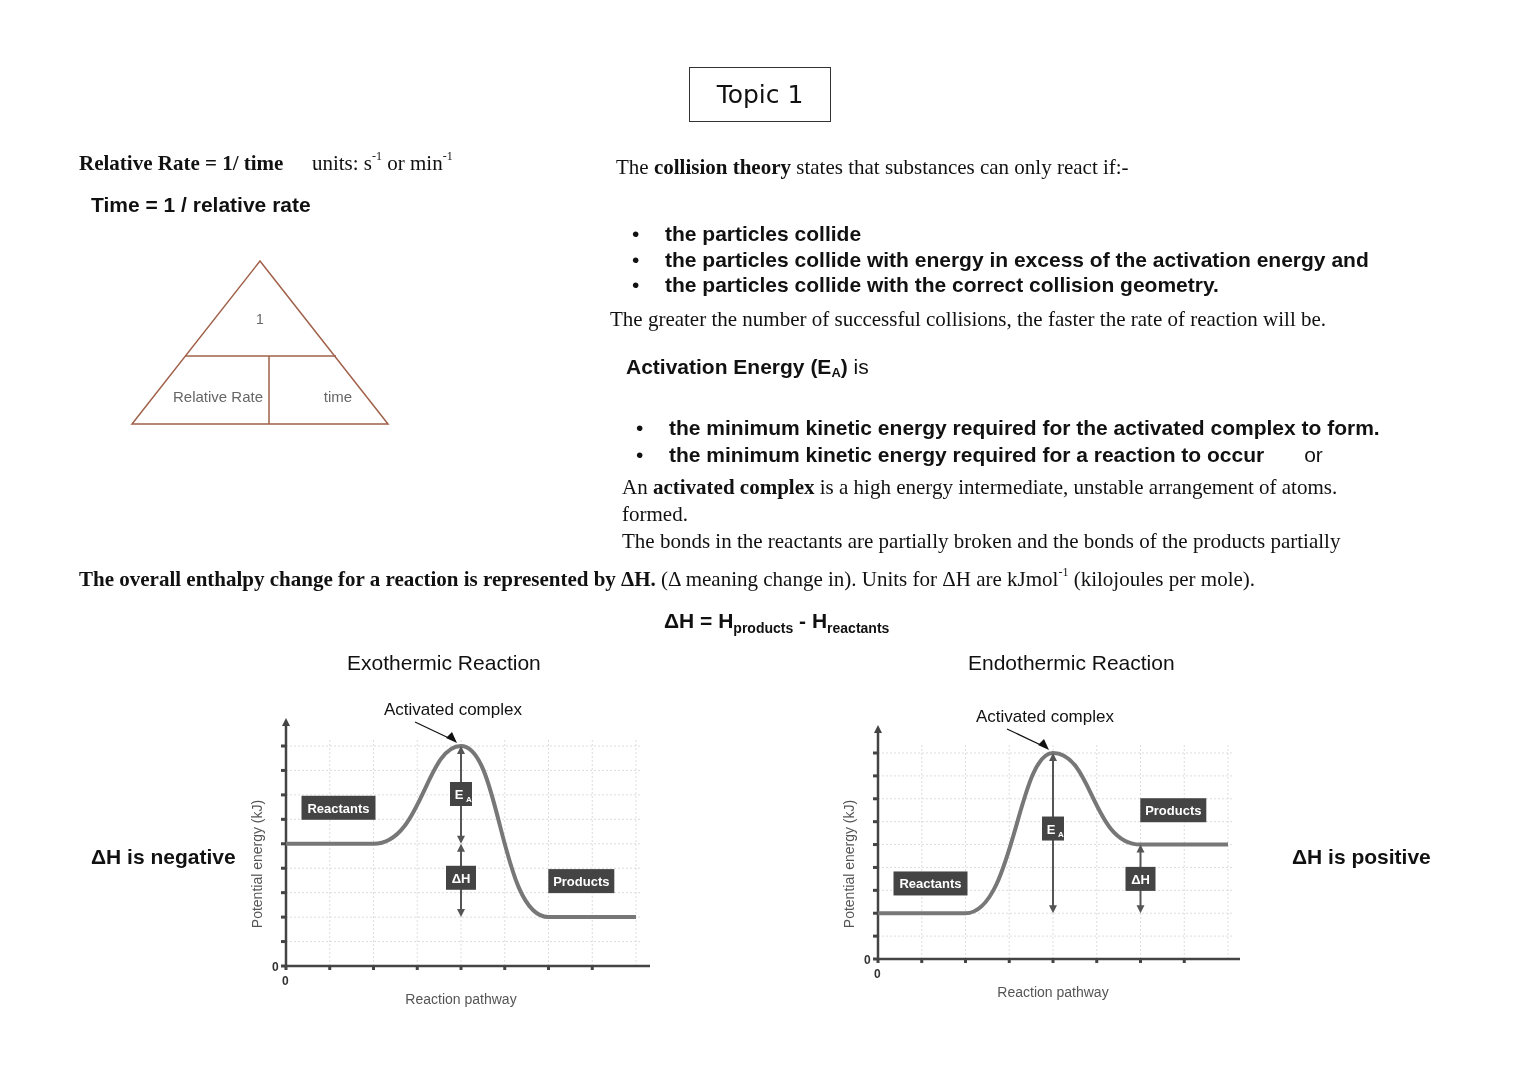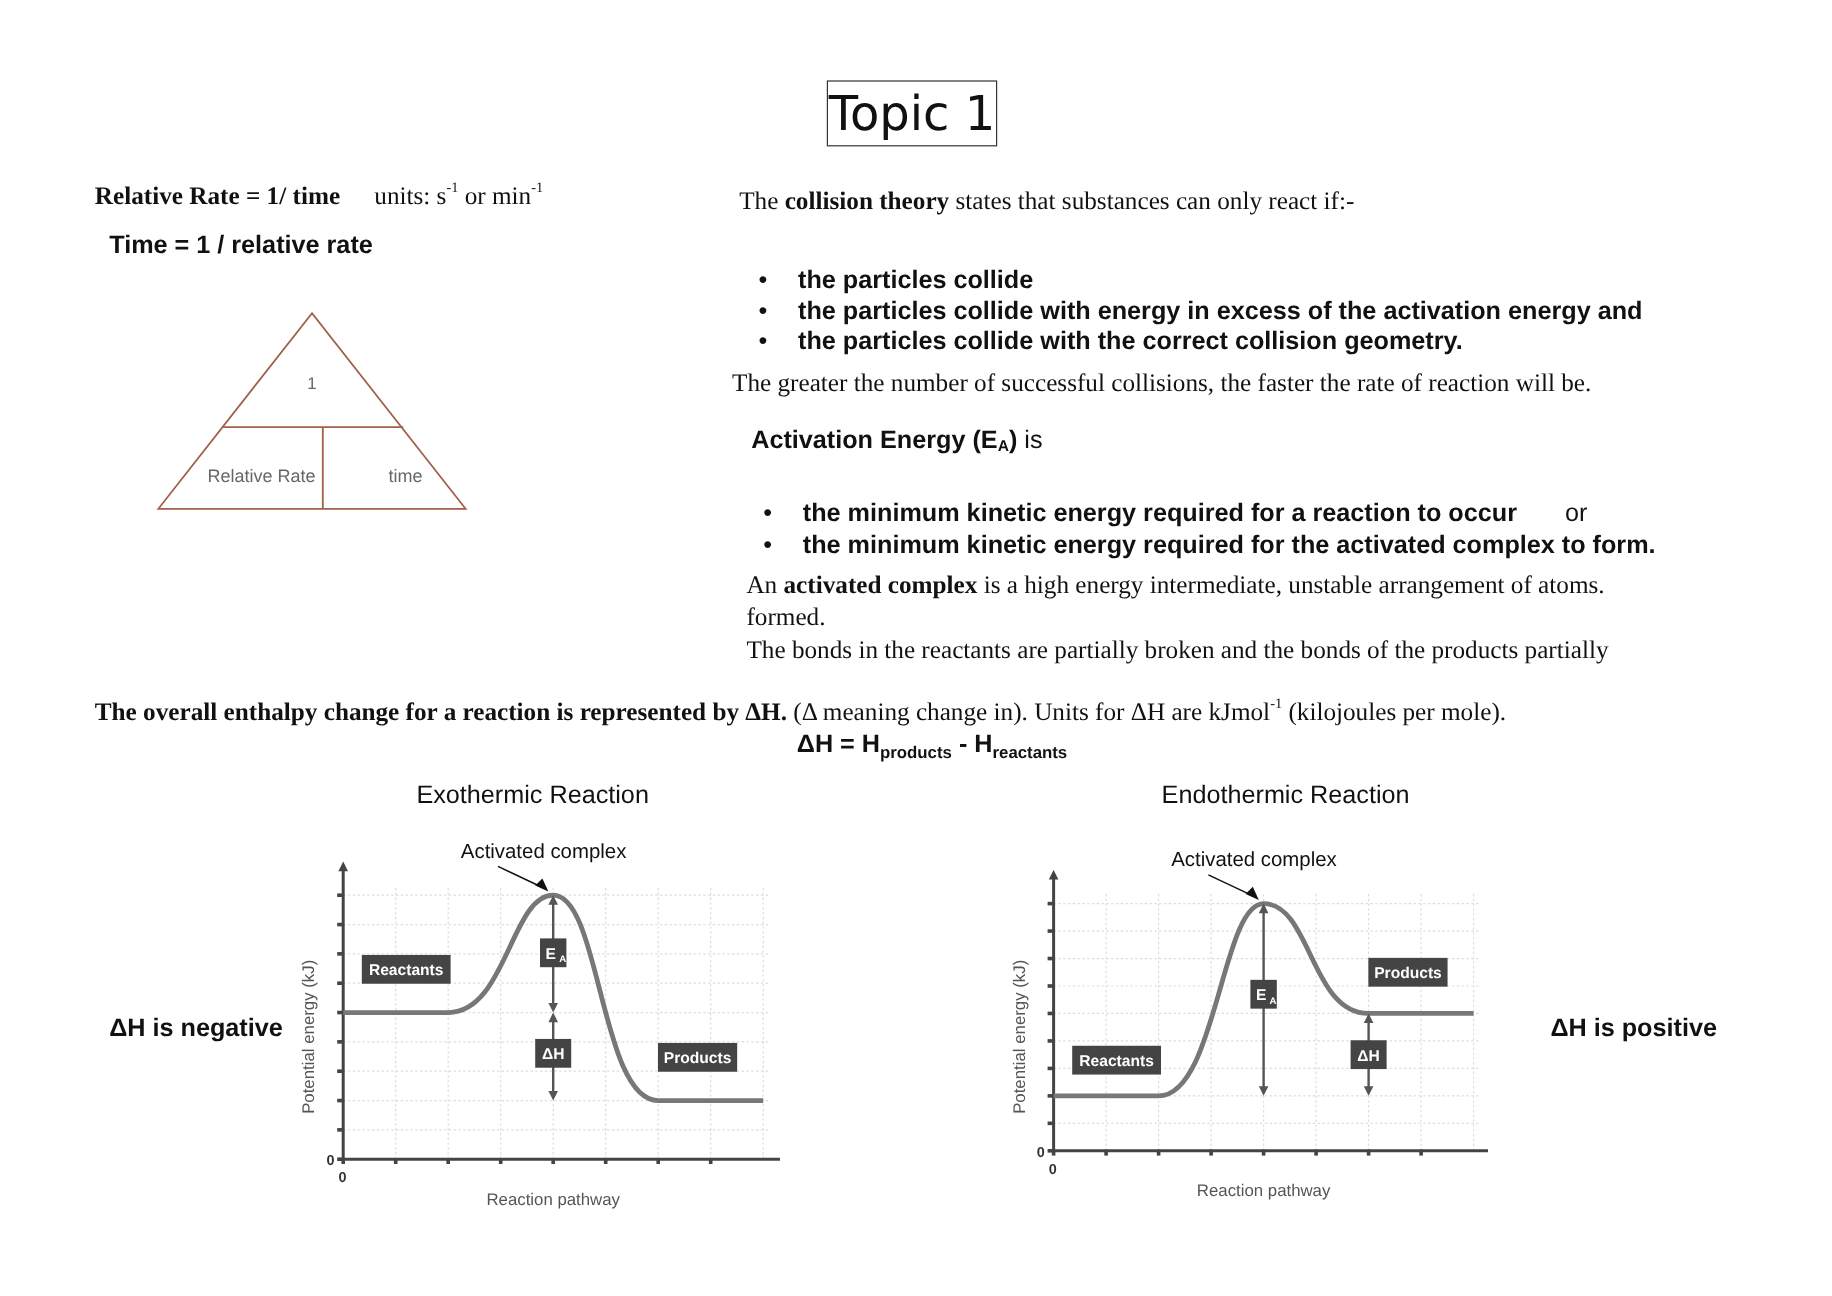--- a/index.html
+++ b/index.html
@@ -2,21 +2,21 @@
 <html><head>
 <meta charset="utf-8">
 <style>
   html, body { margin: 0; padding: 0; background: #ffffff; }
   body { width: 1527px; height: 1080px; position: relative; overflow: hidden;
          font-family: "DejaVu Sans", sans-serif; color: #111; }
   .abs { position: absolute; white-space: nowrap; }
   .title-box { position: absolute; left: 689px; top: 67px; width: 142px; height: 55px;
                border: 1.5px solid #333; box-sizing: border-box; display: flex;
                align-items: center; justify-content: center;
-               font-family: "DejaVu Sans", sans-serif; font-size: 40px; color: #111; }
+               font-family: "DejaVu Sans", sans-serif; font-size: 25px; color: #111; }
   .b { font-weight: bold; }
   .cond { font-family: Liberation Serif, serif; font-size: 21px; }
   .condb { font-family: "Liberation Sans", sans-serif; font-size: 21px; font-weight: bold; margin-left: 12px; }
   sup { font-size: 12px; vertical-align: top; position: relative; top: -2px; }
   .sub { font-size: 14px; position: relative; top: 5px; }
   ul.bul { position: absolute; margin: 16px; padding: 0; list-style: none; }
   ul.bul li { position: relative; padding-left: 33px; height: 25.5px; line-height: 25.5px;
               font-family: "Liberation Sans", sans-serif; font-size: 21px; font-weight: bold; white-space: nowrap; }
   ul.bul li::before { content: "\2022"; position: absolute; left: 0; top: 0; font-weight: normal; }
   .chart-title { font-family: "Liberation Sans", sans-serif; font-size: 21px; }
@@ -50,31 +50,31 @@
   <li>the particles collide</li>
   <li>the particles collide with energy in excess of the activation energy and</li>
   <li>the particles collide with the correct collision geometry.</li>
 </ul>
 <div class="abs cond" style="left:610px; top:307px;">The greater the number of successful collisions, the faster the rate of reaction will be.</div>
 
 <div class="abs condb" style="left:614px; top:355px;">
   <span>Activation Energy (E</span><span class="sub" style="font-size:13px;top:3px">A</span><span>)</span><span style="font-weight:normal"> is</span>
 </div>
 <ul class="bul" style="left:620px; top:398px;">
+  <li style="height:27px;line-height:27px;">the minimum kinetic energy required for the activated complex to form.</li>
   <li style="height:27px;line-height:27px;"><span>the minimum kinetic energy required for a reaction to occur</span><span style="display:inline-block;width:40px"></span><span style="font-weight:normal">or</span></li>
-  <li style="height:27px;line-height:27px;">the minimum kinetic energy required for the activated complex to form.</li>
 </ul>
 
 <div class="abs cond" style="left:622px; top:474px; line-height:27px;">
   <div><span>An </span><span class="b">activated complex</span><span> is a high energy intermediate, unstable arrangement of atoms.</span></div>
   <div>formed.</div>
   <div>The bonds in the reactants are partially broken and the bonds of the products partially</div>
 </div>
 
-<div class="abs cond" style="left:79px; top:581px;">
+<div class="abs cond" style="left:79px; top:567px;">
   <span class="b">The overall enthalpy change for a reaction is represented by ΔH.</span><span> (Δ meaning change in).   Units for ΔH are kJmol</span><sup>-1</sup><span> (kilojoules per mole).</span>
 </div>
 <div class="abs condb" style="left:652px; top:609px;">
   <span>ΔH = H</span><span class="sub">products</span><span> - H</span><span class="sub">reactants</span>
 </div>
 
 <div class="abs chart-title" style="left:347px; top:651px;">Exothermic Reaction</div>
 <div class="abs chart-title" style="left:968px; top:651px;">Endothermic Reaction</div>
 
 <div class="abs condb" style="left:79px; top:845px;">ΔH is negative</div>

